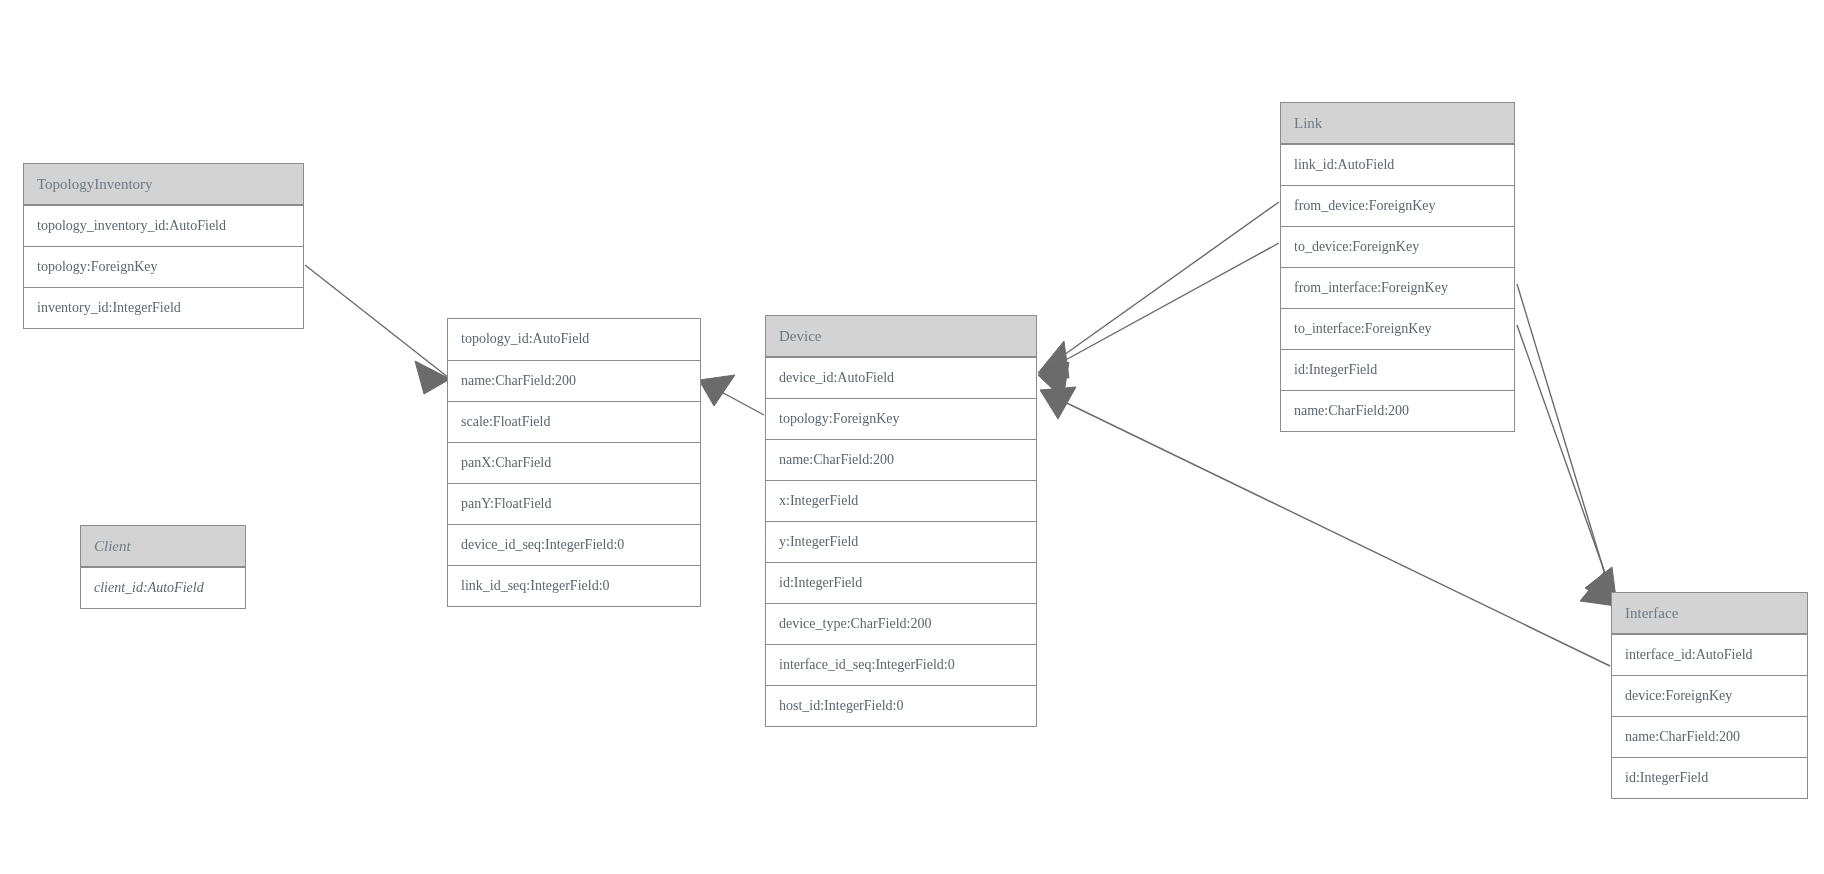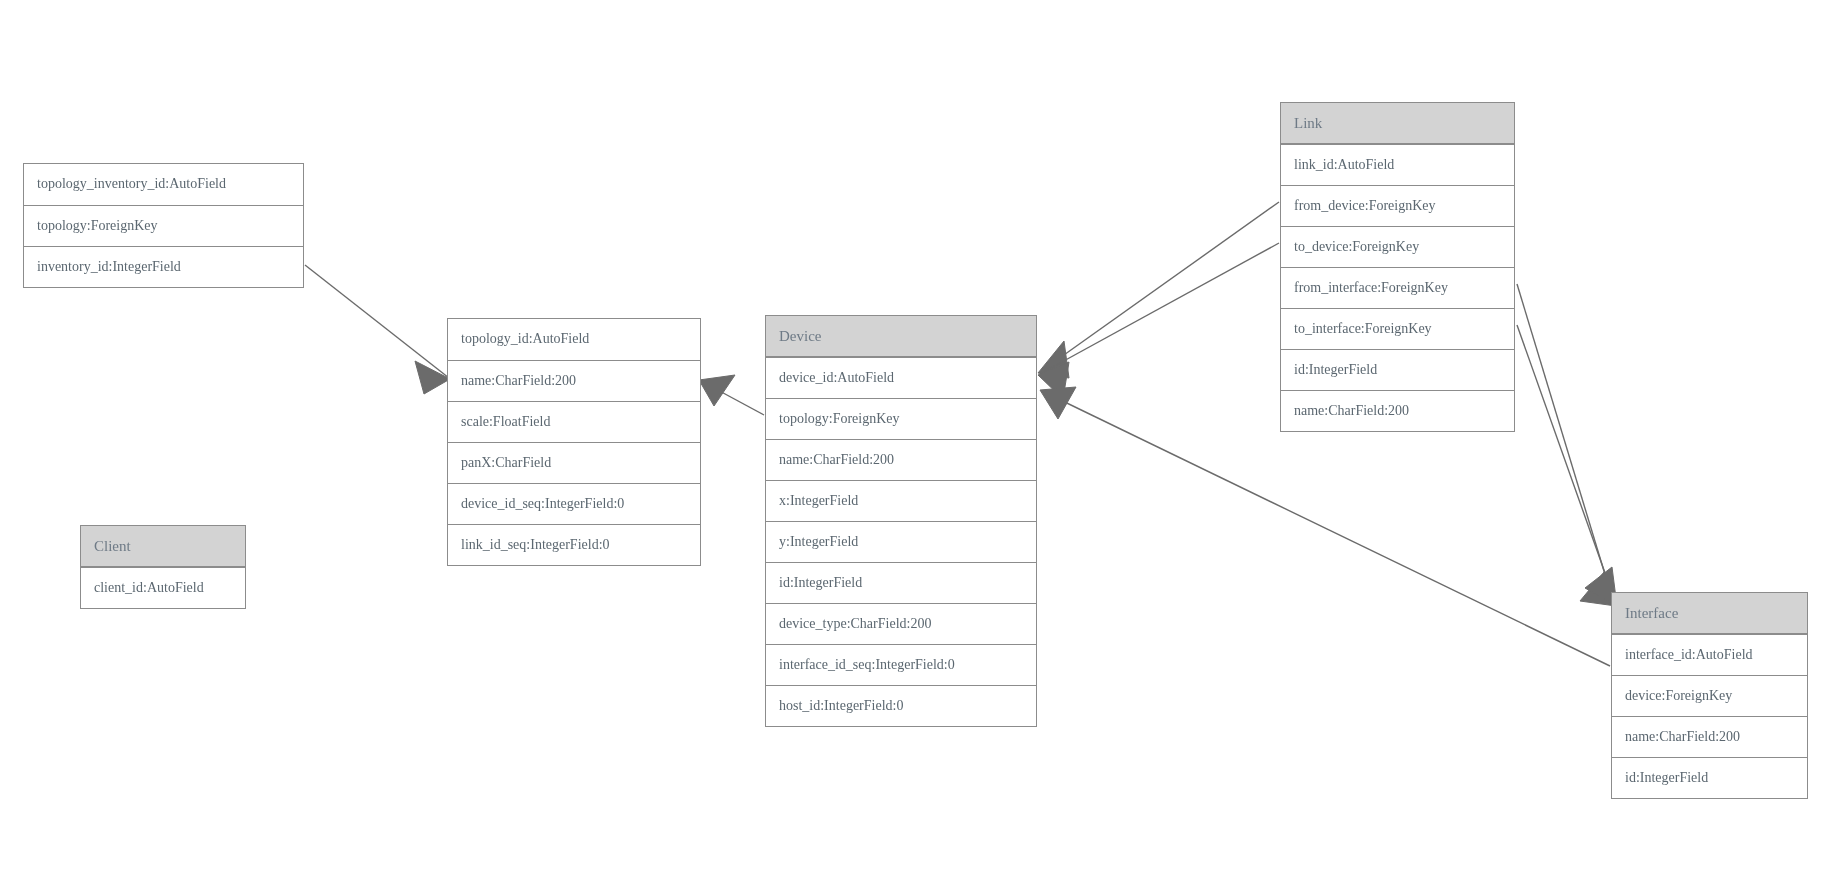--- a/index.html
+++ b/index.html
@@ -91,33 +91,35 @@
         <polygon points="1617,606 1585,588 1612,567" fill="#6b6b6b" stroke="#6b6b6b" stroke-width="1"></polygon>
       </g>
       <g>
         <path d="M 1610,666 L 1042,391" stroke="#6b6b6b" stroke-width="1.4" fill="none"></path>
         <polygon points="1040,390 1076,387 1058,419" fill="#6b6b6b" stroke="#6b6b6b" stroke-width="1"></polygon>
       </g>
     </svg>
 
   <div id="entities">
       <div class="entity" style="left: 23px; top: 163px; width: 281px;">
+        <div class="entity-header">TopologyInventory</div>
         <div class="entity-row">topology_inventory_id:AutoField</div>
         <div class="entity-row">topology:ForeignKey</div>
         <div class="entity-row">inventory_id:IntegerField</div>
       </div>
-      <div class="entity" style="left: 80px; top: 525px; width: 166px;">
+      <div class="entity" style="left: 80px; top: 525px; width: 166px; font-style: italic;">
         <div class="entity-header">Client</div>
         <div class="entity-row">client_id:AutoField</div>
       </div>
       <div class="entity" style="left: 447px; top: 318px; width: 254px;">
         <div class="entity-row">topology_id:AutoField</div>
         <div class="entity-row">name:CharField:200</div>
         <div class="entity-row">scale:FloatField</div>
         <div class="entity-row">panX:CharField</div>
+        <div class="entity-row">panY:FloatField</div>
         <div class="entity-row">device_id_seq:IntegerField:0</div>
         <div class="entity-row">link_id_seq:IntegerField:0</div>
       </div>
       <div class="entity" style="left: 765px; top: 315px; width: 272px;">
         <div class="entity-header">Device</div>
         <div class="entity-row">device_id:AutoField</div>
         <div class="entity-row">topology:ForeignKey</div>
         <div class="entity-row">name:CharField:200</div>
         <div class="entity-row">x:IntegerField</div>
         <div class="entity-row">y:IntegerField</div>

